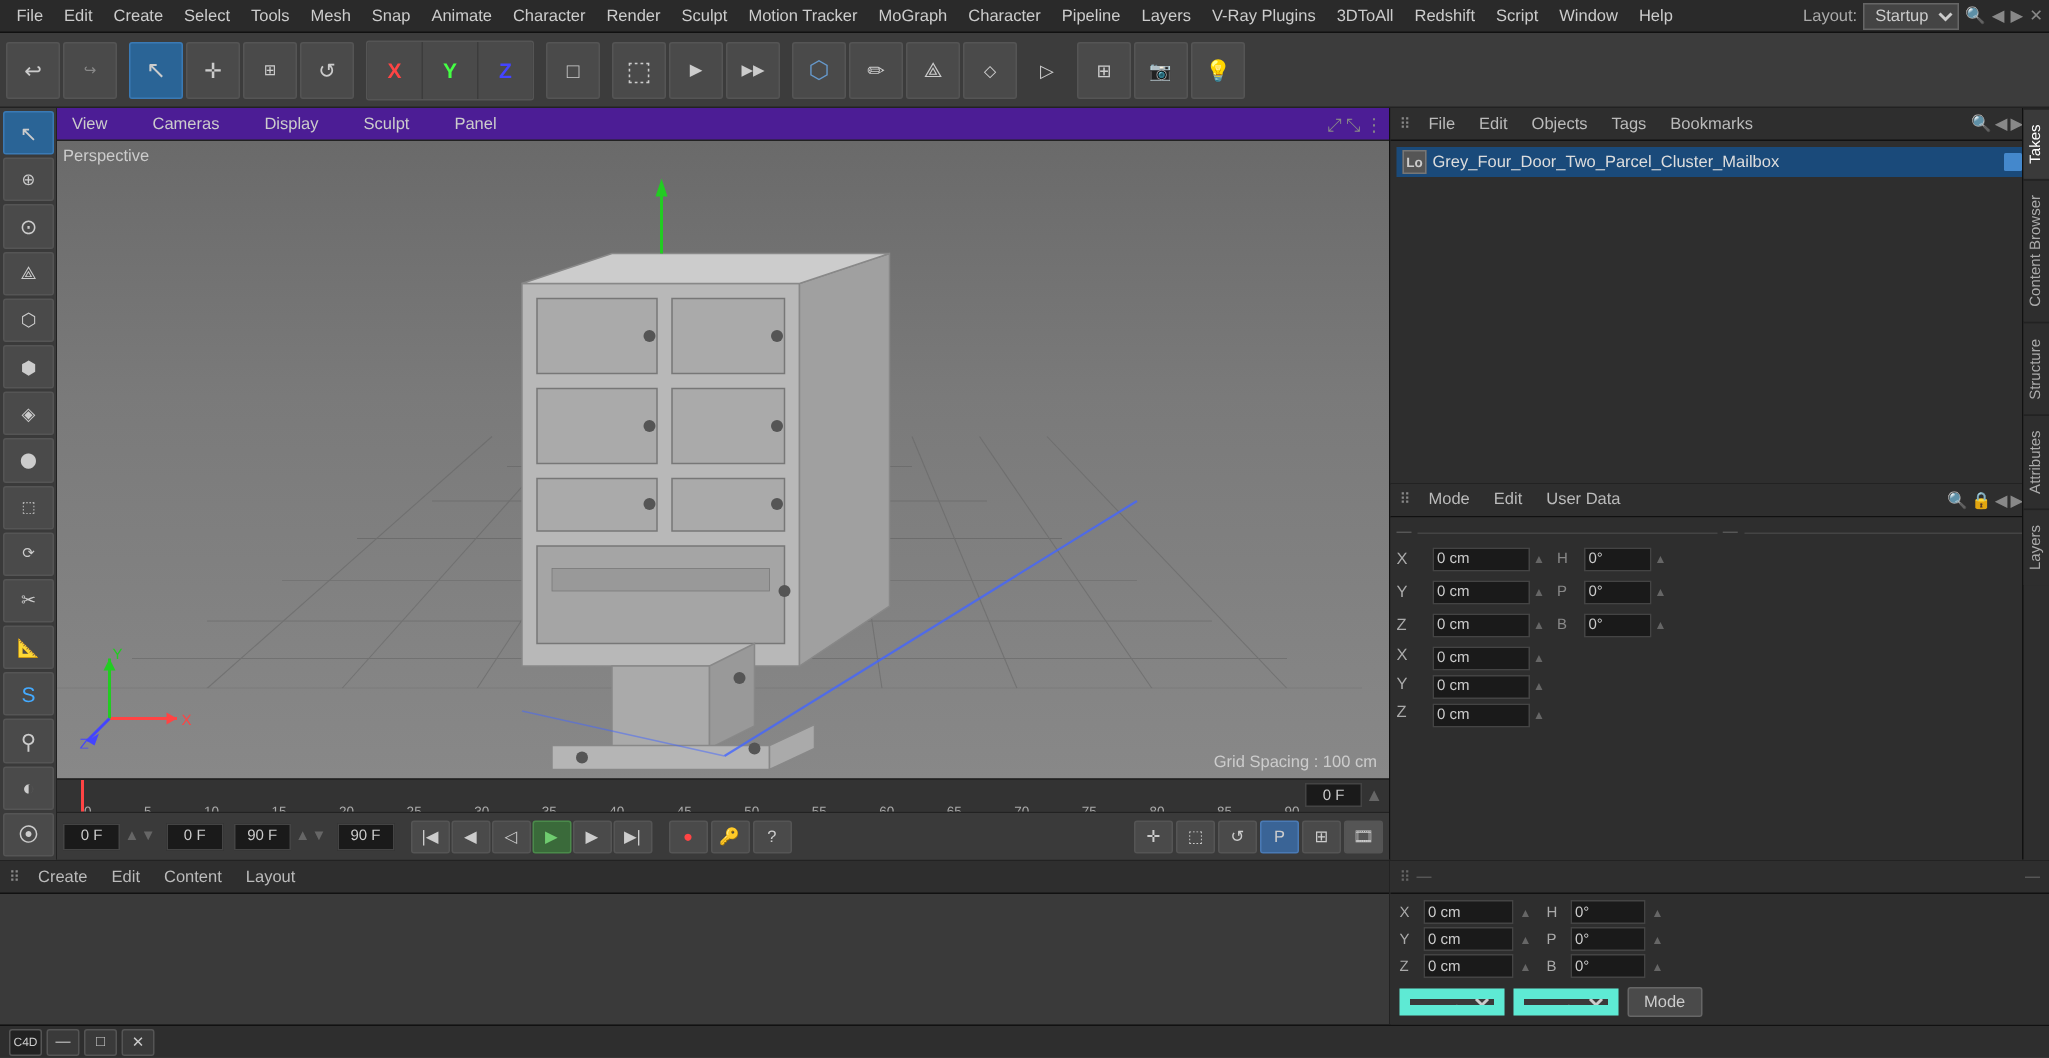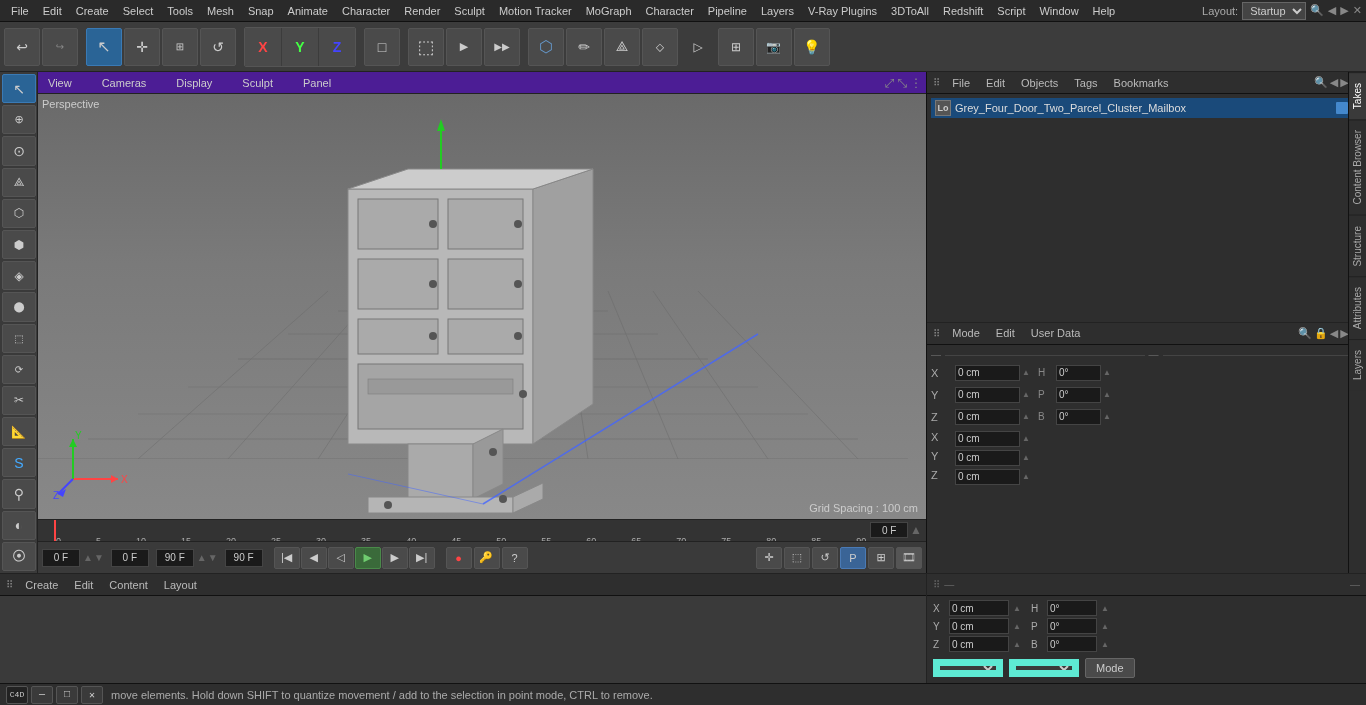--- a/index.html
+++ b/index.html
@@ -375,21 +375,20 @@
       background: #2e2e2e;
       border-top: 1px solid #111;
       display: flex;
       align-items: center;
       padding: 0 6px;
       gap: 8px;
     }
     .status-icon-group {
       display: flex;
       gap: 3px;
-      font-family: Liberation Mono, monospace;
     }
     .status-icon {
       width: 22px;
       height: 18px;
       background: #3a3a3a;
       border: 1px solid #555;
       border-radius: 2px;
       display: flex;
       align-items: center;
       justify-content: center;
@@ -906,21 +905,20 @@
   </div>
 </div>
 
 <div id="status-bar">
   <div class="status-icon-group">
     <div class="status-icon" style="background:#222; font-size:8px;">C4D</div>
     <div class="status-icon">—</div>
     <div class="status-icon">□</div>
     <div class="status-icon">✕</div>
   </div>
-  <span class="status-text">move elements. Hold down SHIFT to quantize movement / add to the selection in point mode, CTRL to remove.</span>
 </div>
 
 <div style="position:fixed; right:0; top:72px; bottom:132px; width:18px; background:#2e2e2e; display:flex; flex-direction:column; z-index:100; border-left:1px solid #111;">
   <div class="right-tab active">Takes</div>
   <div class="right-tab">Content Browser</div>
   <div class="right-tab">Structure</div>
   <div class="right-tab">Attributes</div>
   <div class="right-tab">Layers</div>
 </div>
 

